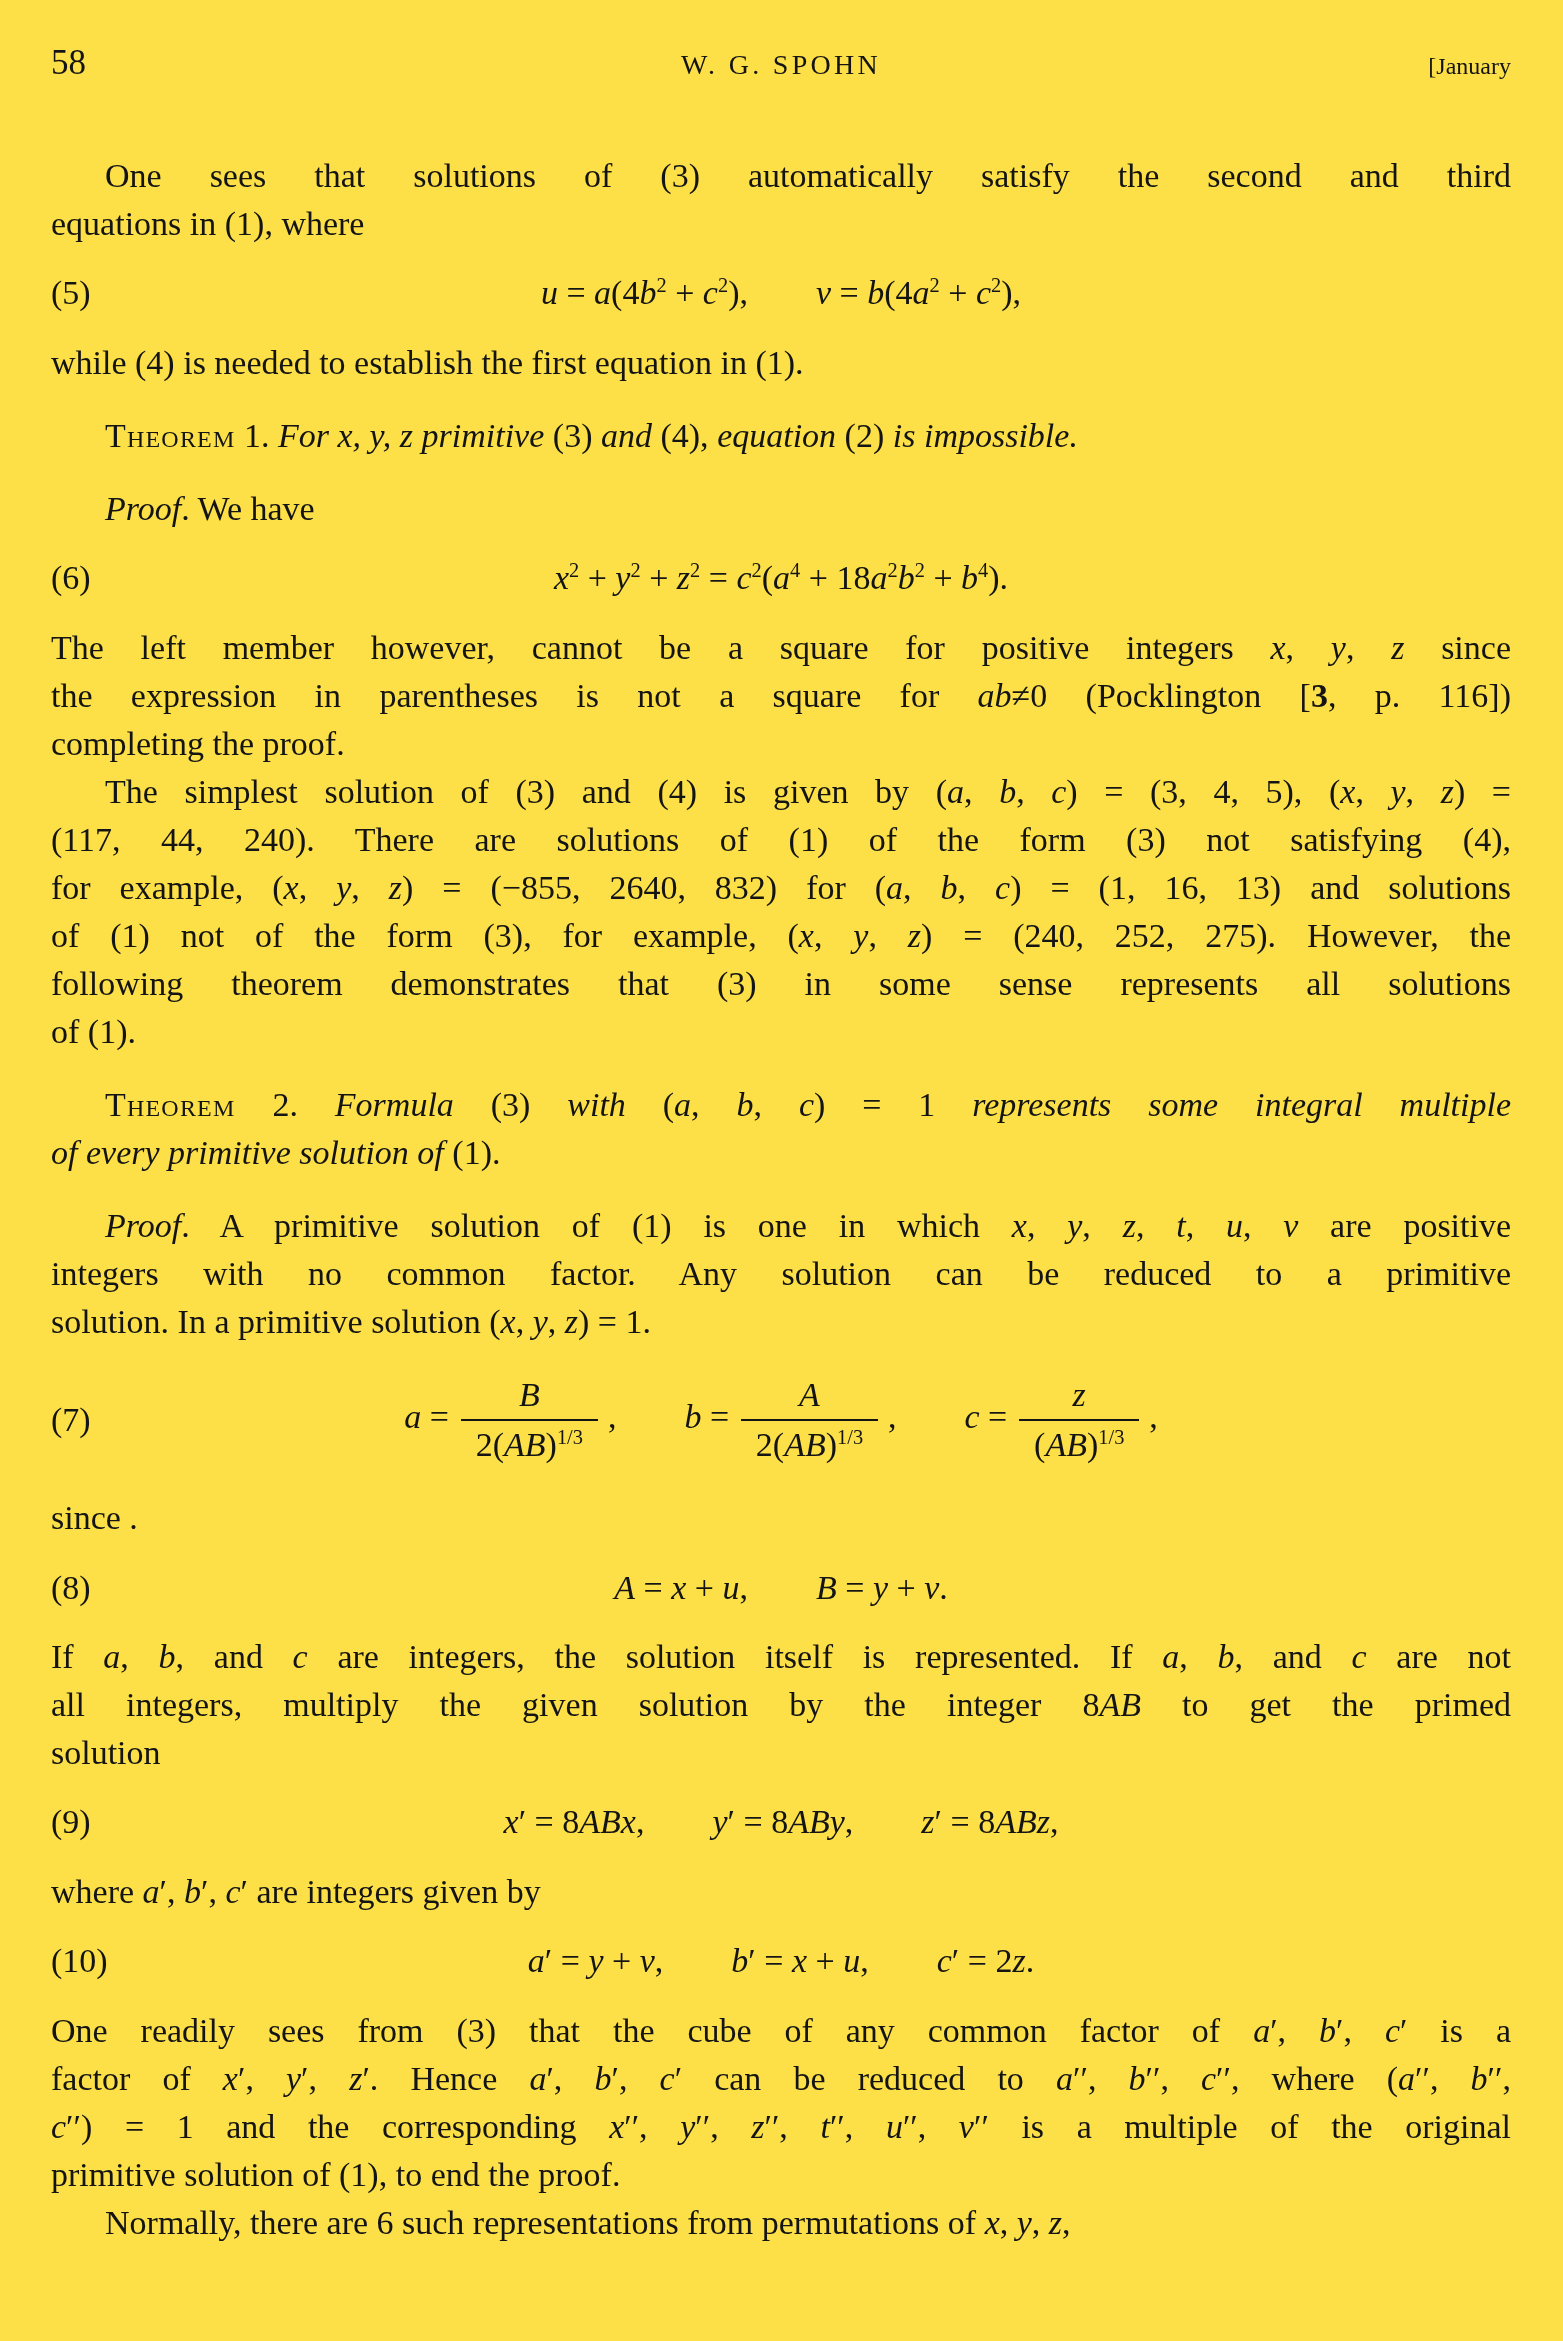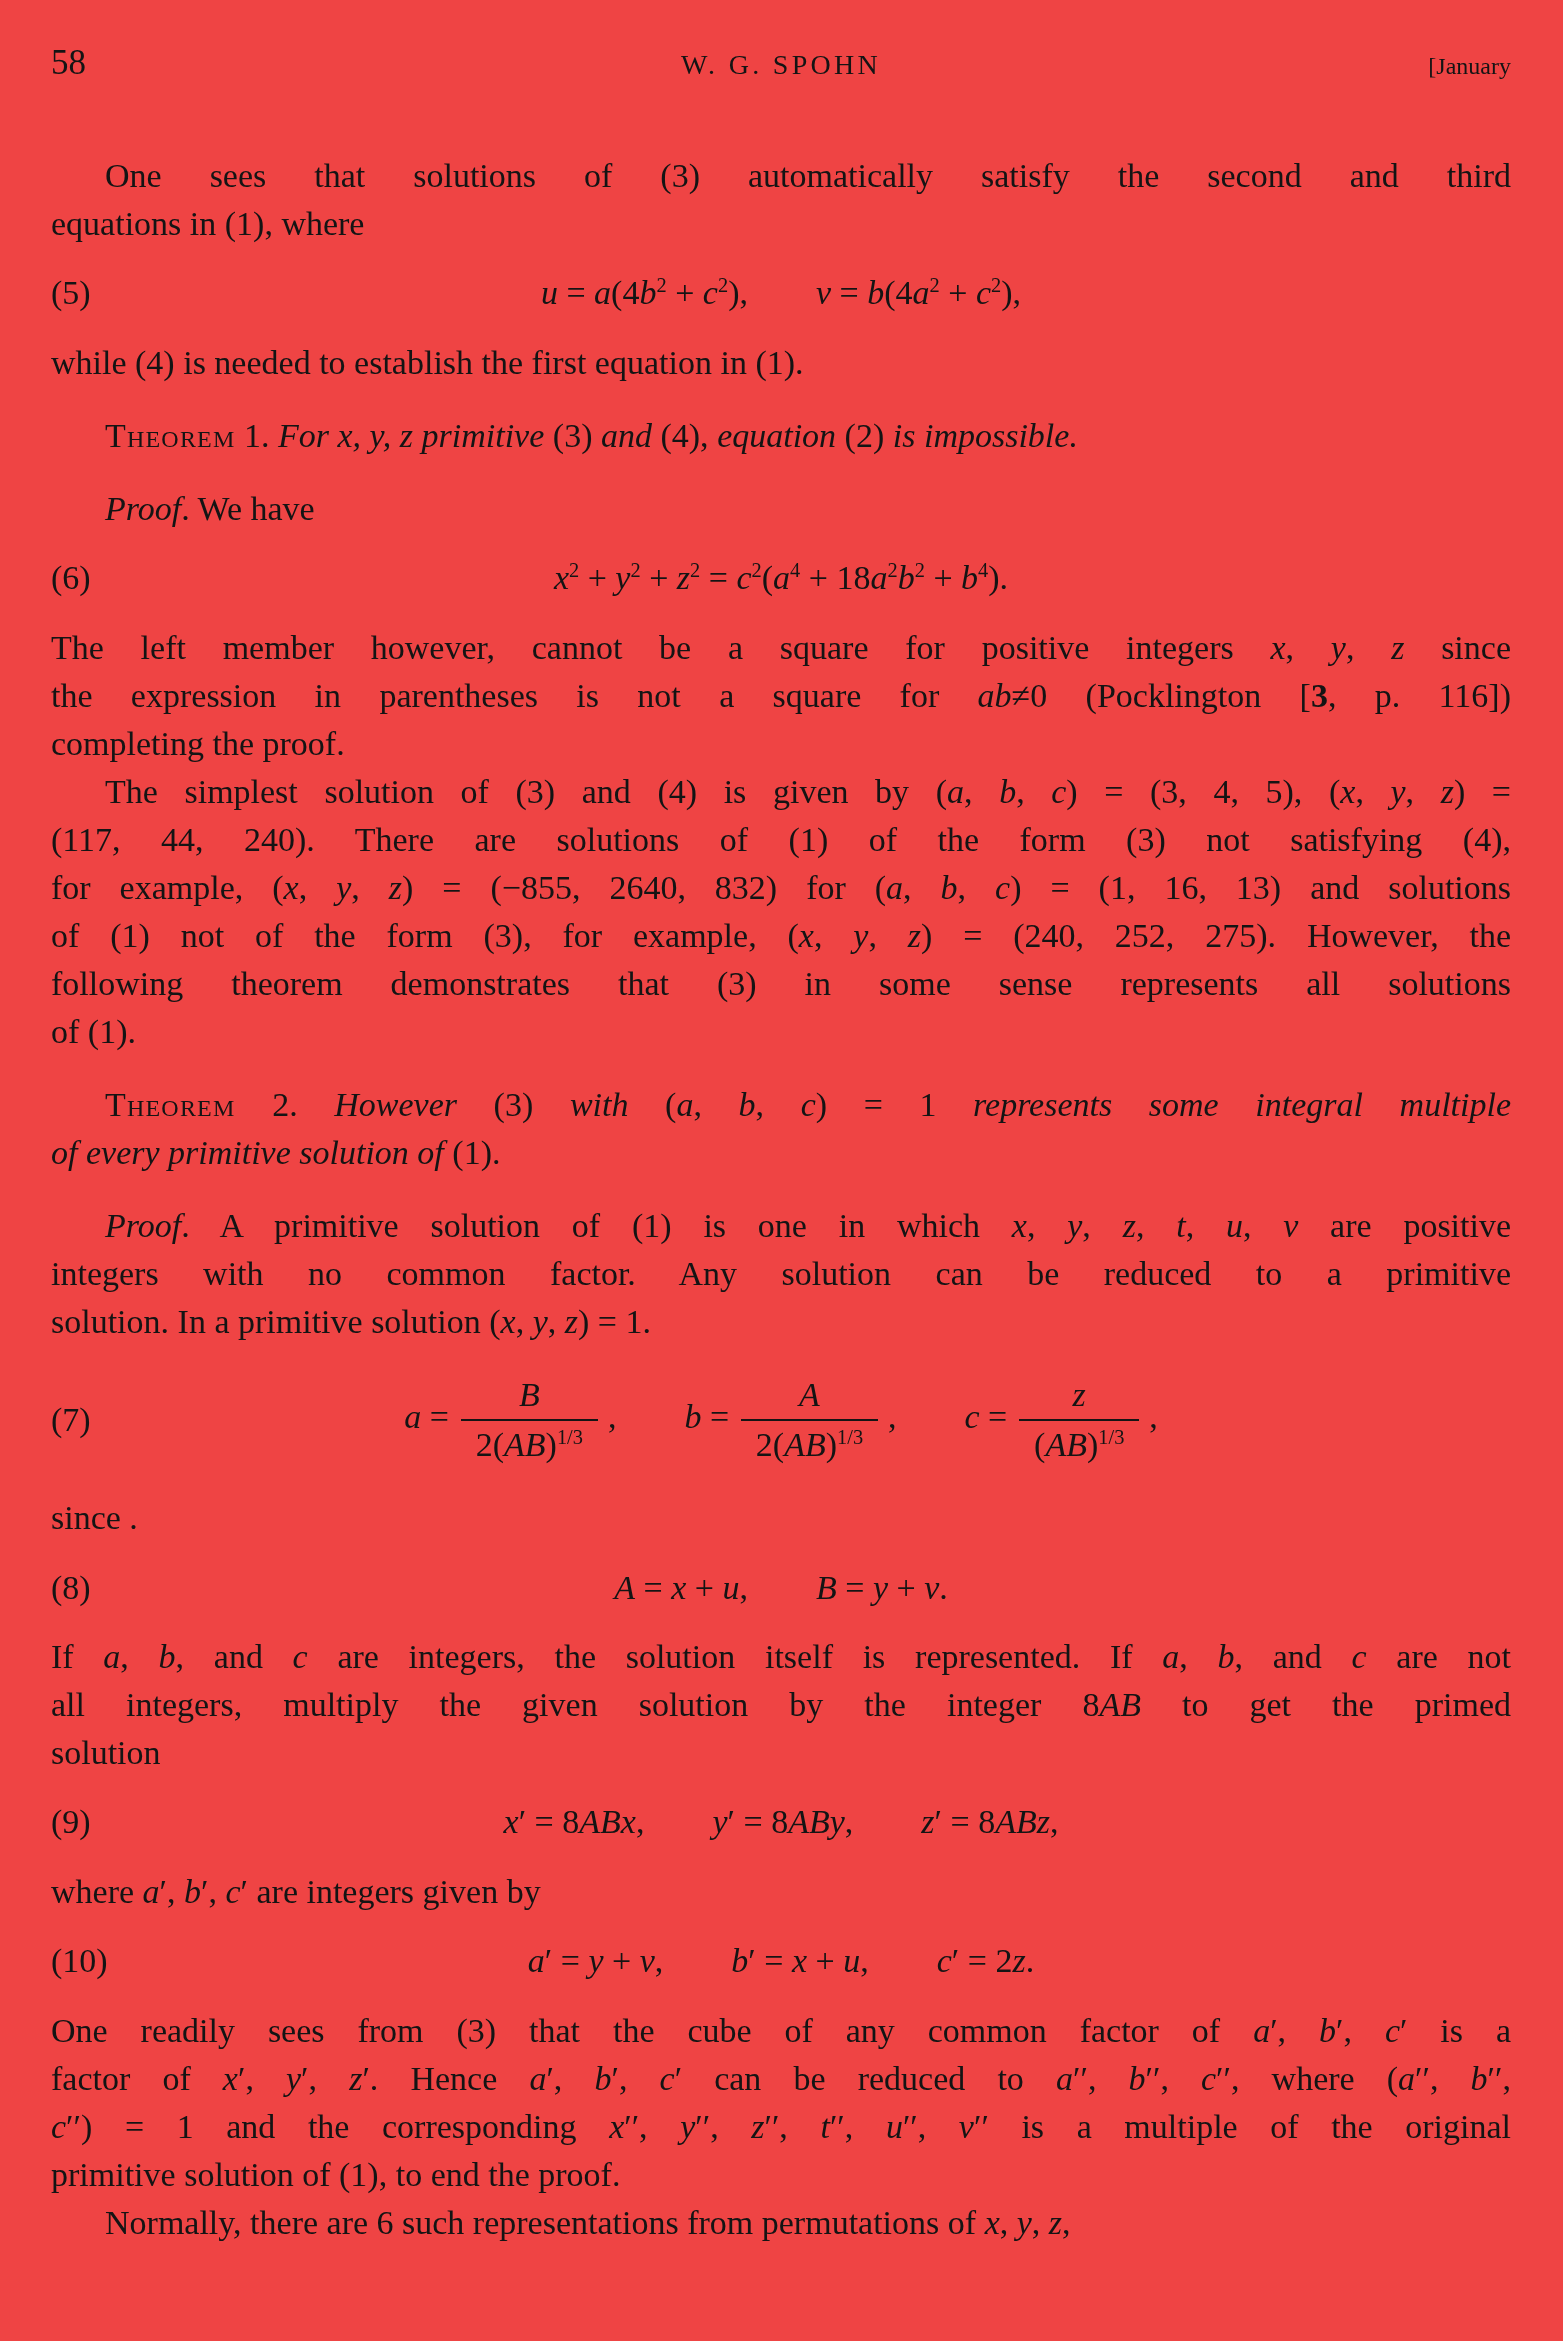--- a/index.html
+++ b/index.html
@@ -1,21 +1,21 @@
 <!DOCTYPE html>
 <html style="font-size:13px"><head>
 <meta charset="utf-8">
 <style>
   html, body { margin: 0; padding: 0; background: #ffffff; }
   .page {
     position: relative;
     width: 1564px;
     height: 2342px;
     box-sizing: border-box;
-    background: #ef4444;
+    background: #fde047;
     color: #141414;
     font-family: "Liberation Serif", "DejaVu Serif", serif;
     font-size: 34px;
     padding: 43px 53px 0 51px;
     overflow: hidden;
   }
   
   .running-head {
     display: grid;
     grid-template-columns: 1fr auto 1fr;
@@ -122,21 +122,21 @@
   <div class="para indent">
       <div class="ln">The simplest solution of (3) and (4) is given by (<i>a</i>, <i>b</i>, <i>c</i>) = (3, 4, 5), (<i>x</i>, <i>y</i>, <i>z</i>) =</div>
       <div class="ln">(117, 44, 240). There are solutions of (1) of the form (3) not satisfying (4),</div>
       <div class="ln">for example, (<i>x</i>, <i>y</i>, <i>z</i>) = (−855, 2640, 832) for (<i>a</i>, <i>b</i>, <i>c</i>) = (1, 16, 13) and solutions</div>
       <div class="ln">of (1) not of the form (3), for example, (<i>x</i>, <i>y</i>, <i>z</i>) = (240, 252, 275). However, the</div>
       <div class="ln">following theorem demonstrates that (3) in some sense represents all solutions</div>
       <div class="ln">of (1).</div>
     </div>
 
   <div class="para indent theorem">
-      <div class="ln"><span class="sc">Theorem</span> 2. <i>However</i> (3) <i>with</i> (<i>a</i>, <i>b</i>, <i>c</i>) = 1 <i>represents some integral multiple</i></div>
+      <div class="ln"><span class="sc">Theorem</span> 2. <i>Formula</i> (3) <i>with</i> (<i>a</i>, <i>b</i>, <i>c</i>) = 1 <i>represents some integral multiple</i></div>
       <div class="ln"><i>of every primitive solution of</i> (1).</div>
     </div>
 
   <div class="para indent">
       <div class="ln"><i>Proof</i>. A primitive solution of (1) is one in which <i>x</i>, <i>y</i>, <i>z</i>, <i>t</i>, <i>u</i>, <i>v</i> are positive</div>
       <div class="ln">integers with no common factor. Any solution can be reduced to a primitive</div>
       <div class="ln">solution. In a primitive solution (<i>x</i>, <i>y</i>, <i>z</i>) = 1.</div>
     </div>
 
 

